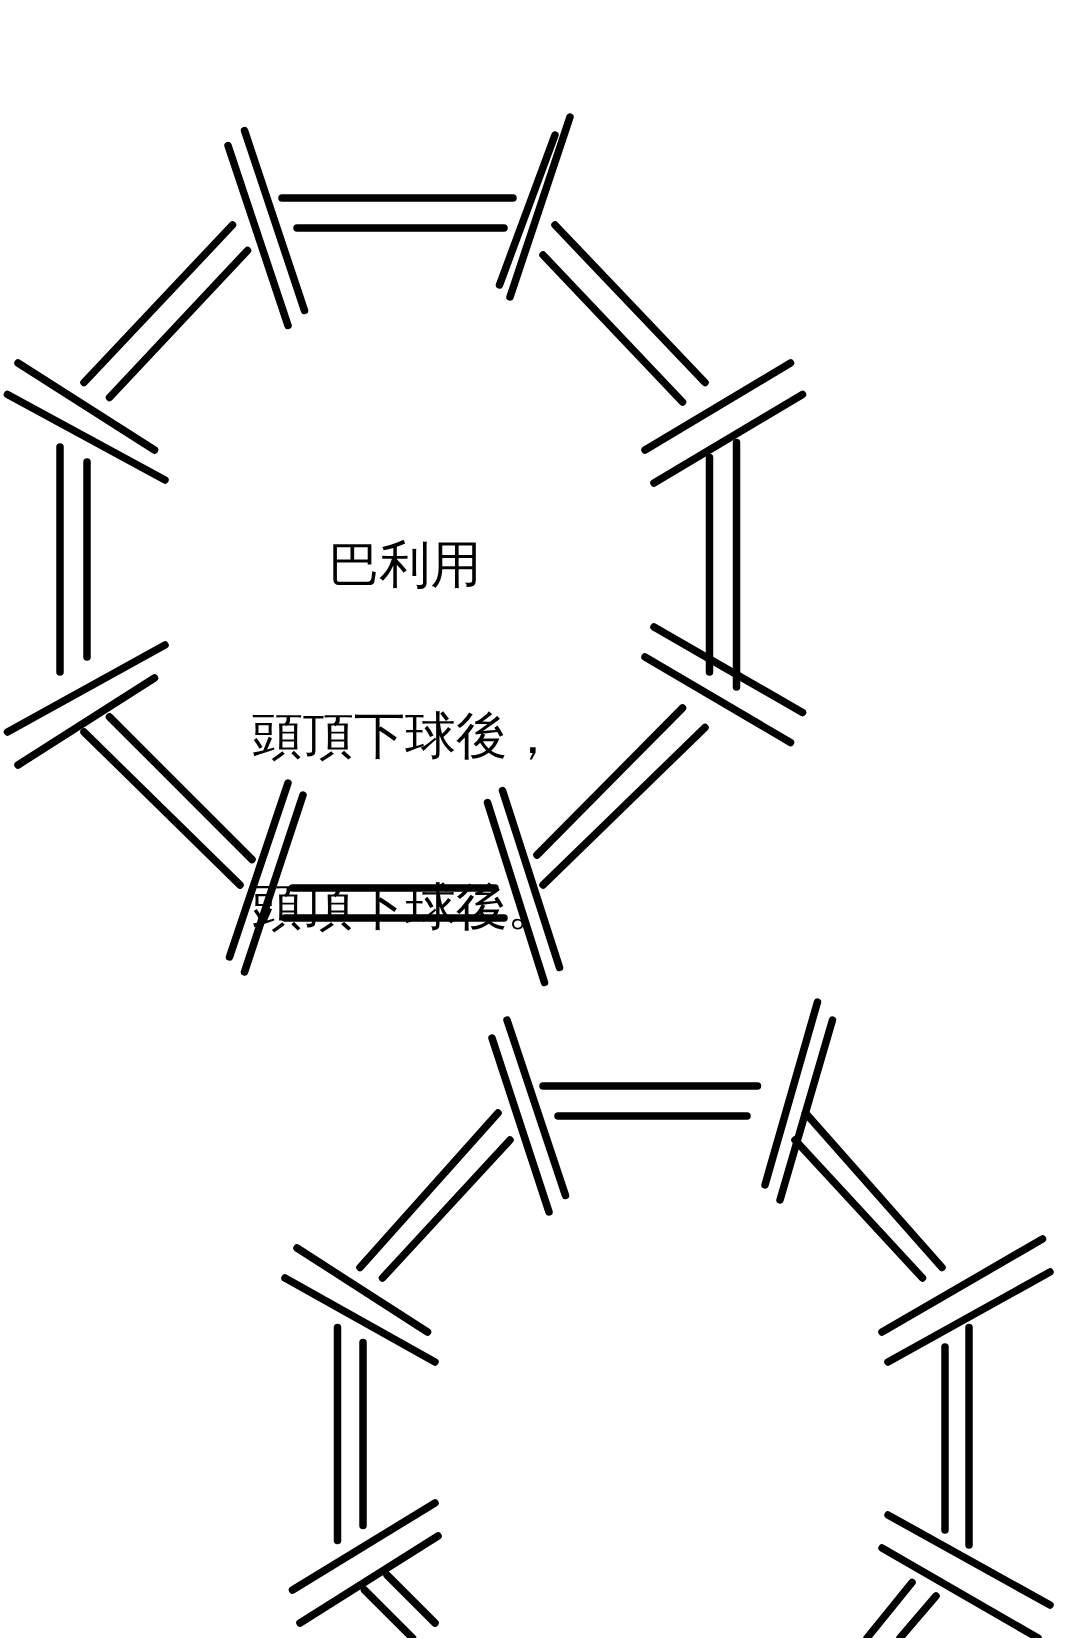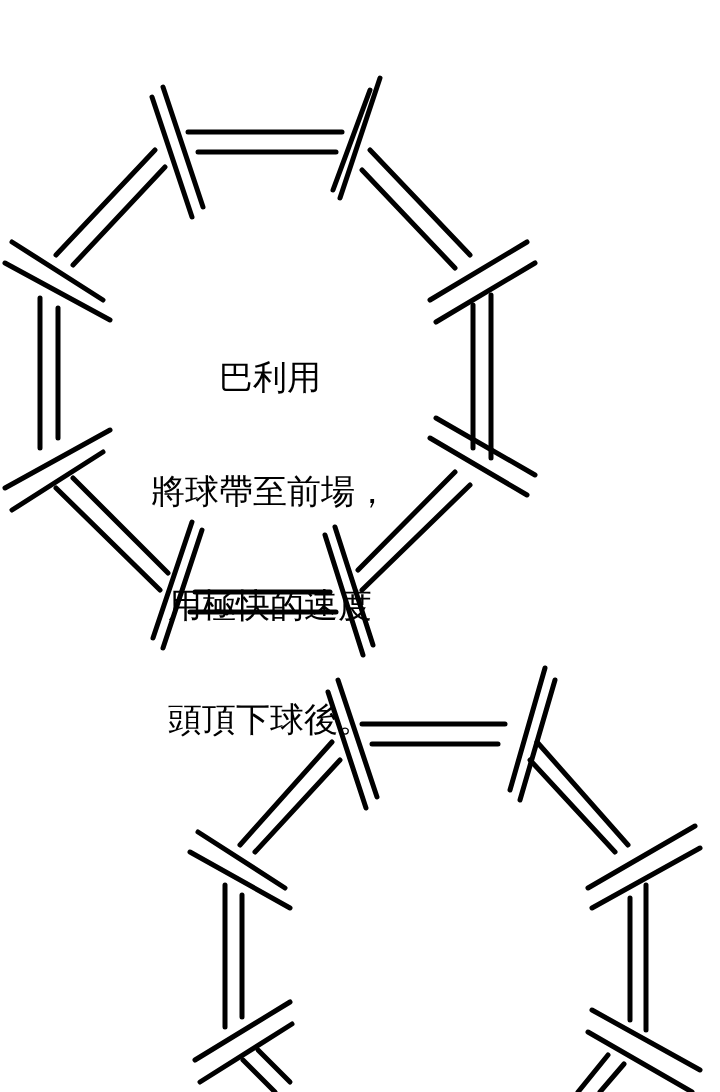--- a/index.html
+++ b/index.html
@@ -113,22 +113,21 @@
         <line x1="243" y1="1060" x2="275" y2="1092"></line>
         <line x1="258" y1="1050" x2="290" y2="1082"></line>
         <line x1="608" y1="1055" x2="578" y2="1092"></line>
         <line x1="624" y1="1064" x2="600" y2="1092"></line>
       </g>
     </g>
   </svg>
 
   <div class="bubble-text t1">
     <span class="line">巴利用</span>
-    <span class="line">將球帶至前場，</span>
-    <span class="line">用極快的速度</span>
+    <span class="line">頭頂下球後，</span>
     <span class="line">頭頂下球後。</span>
   </div>
 
   <div class="bubble-text t2">
     
     
     
   </div>
 </div>
 

